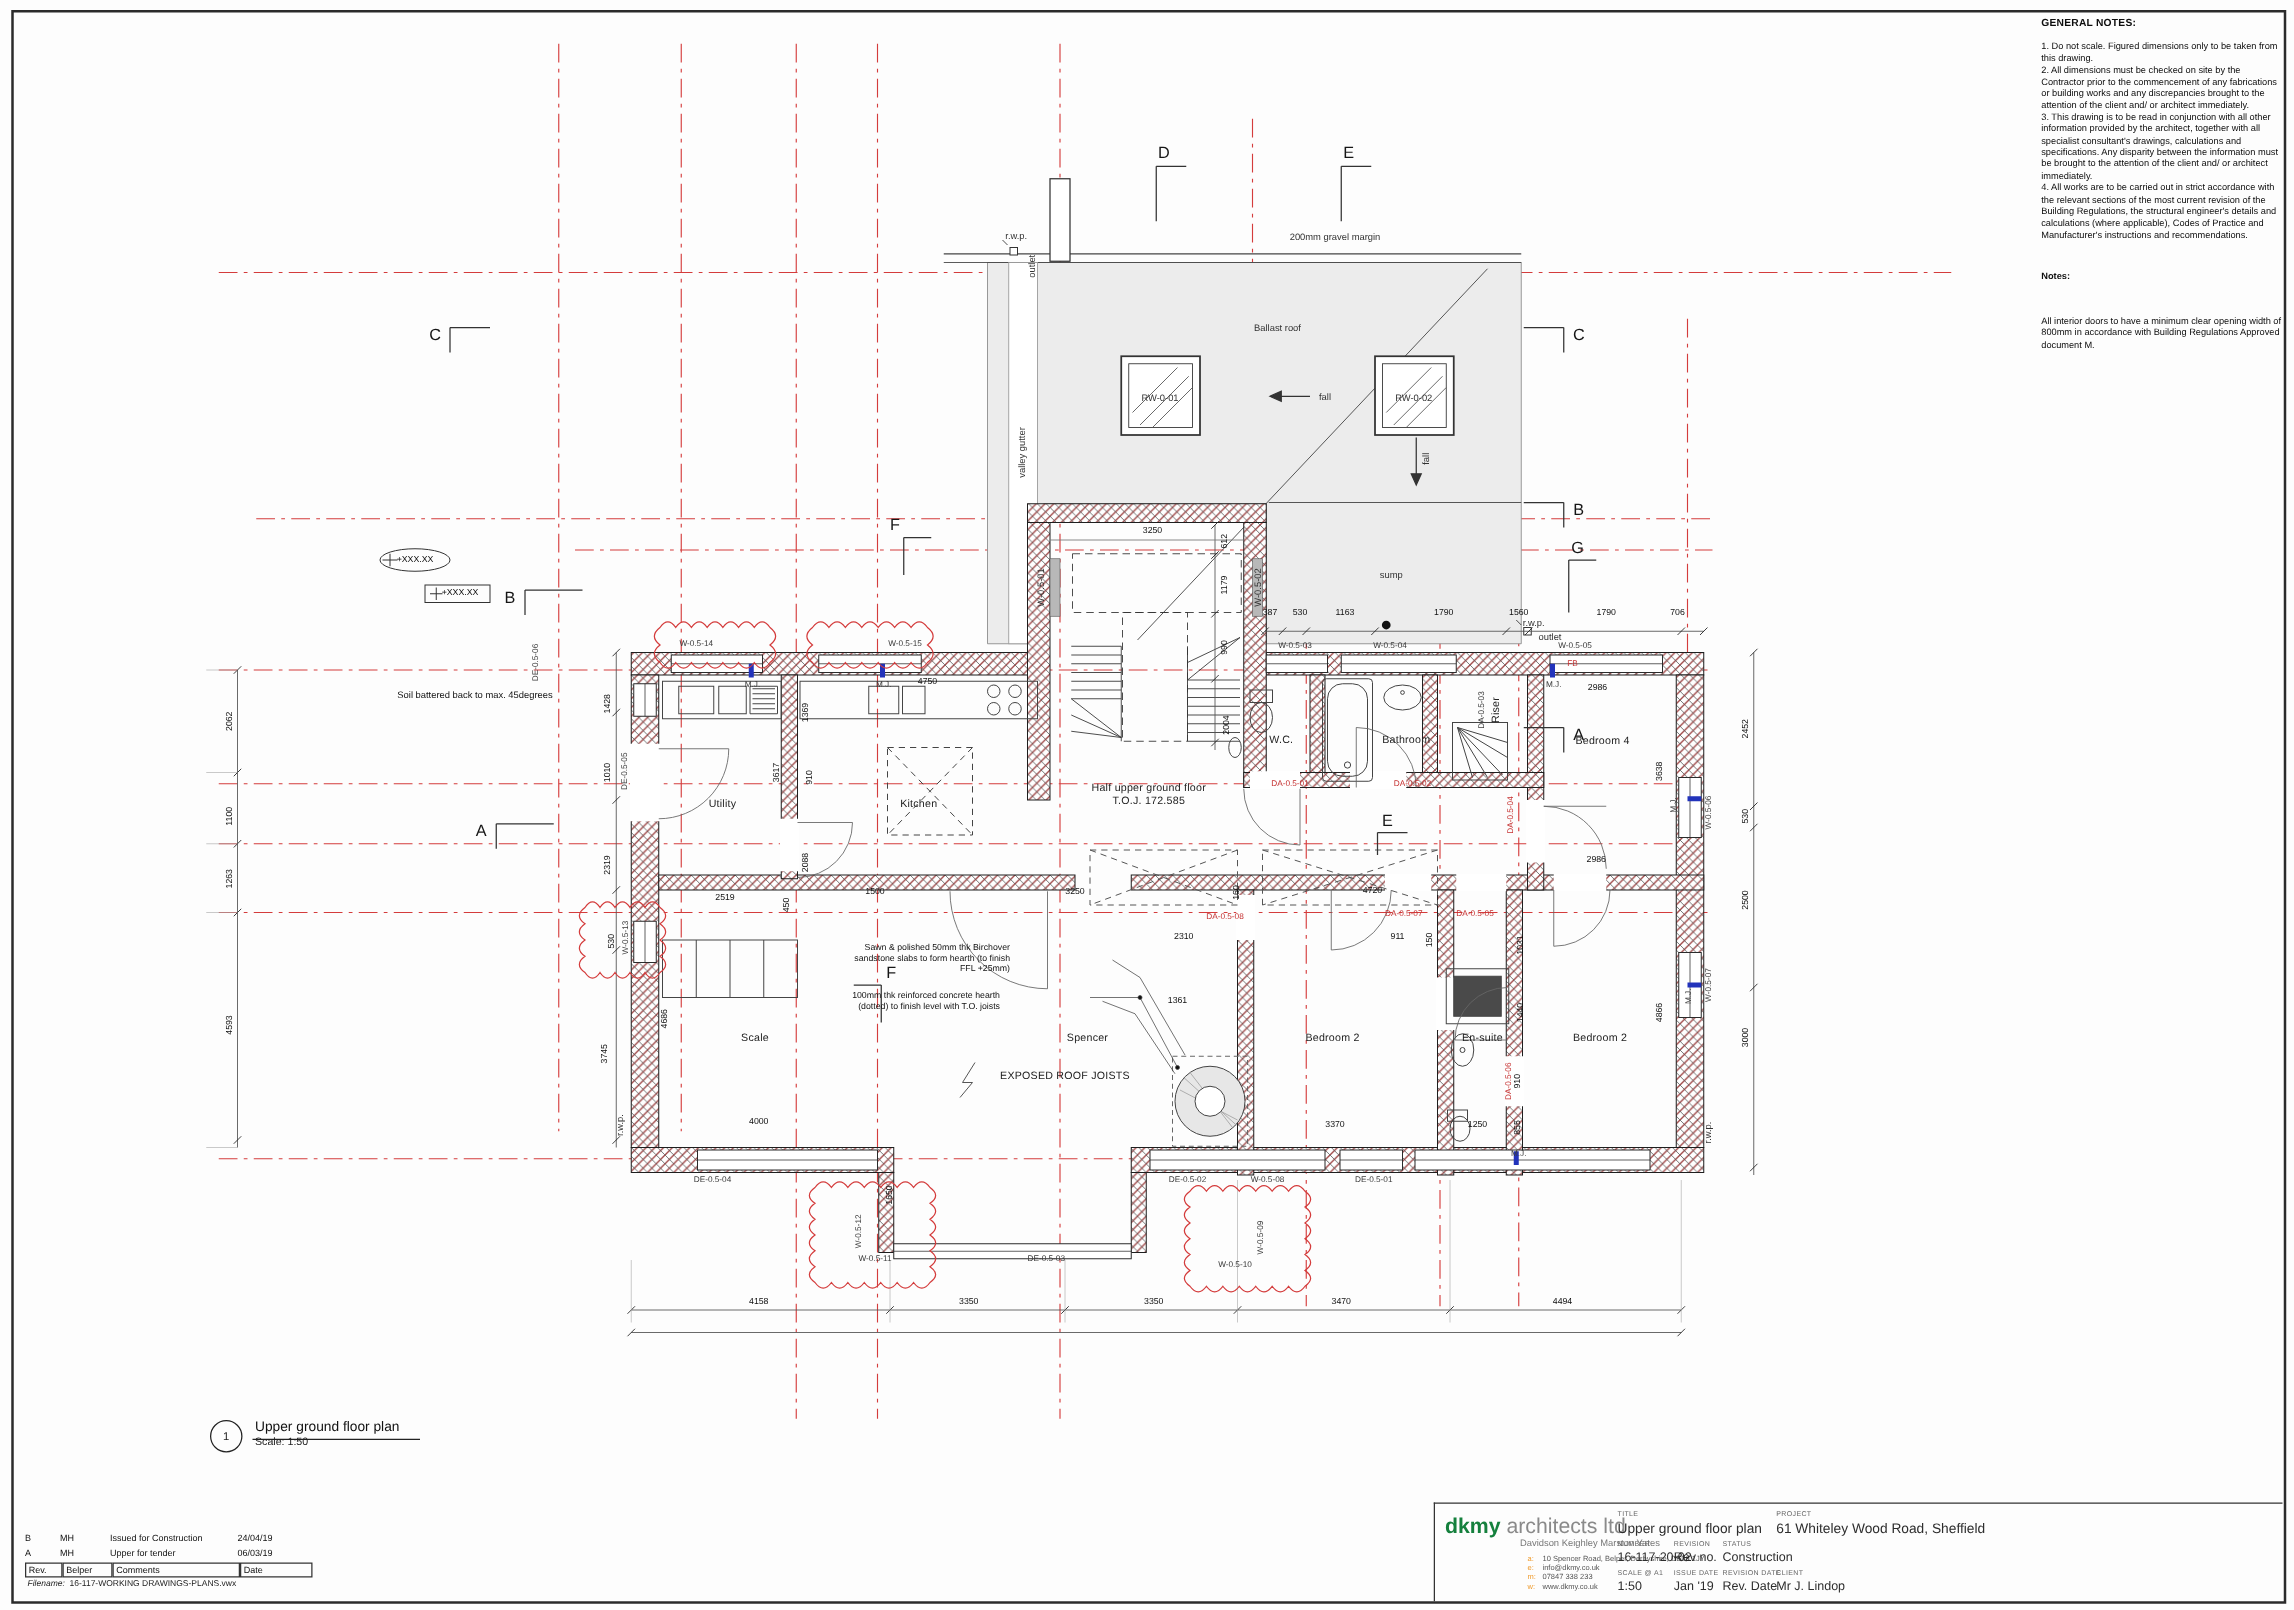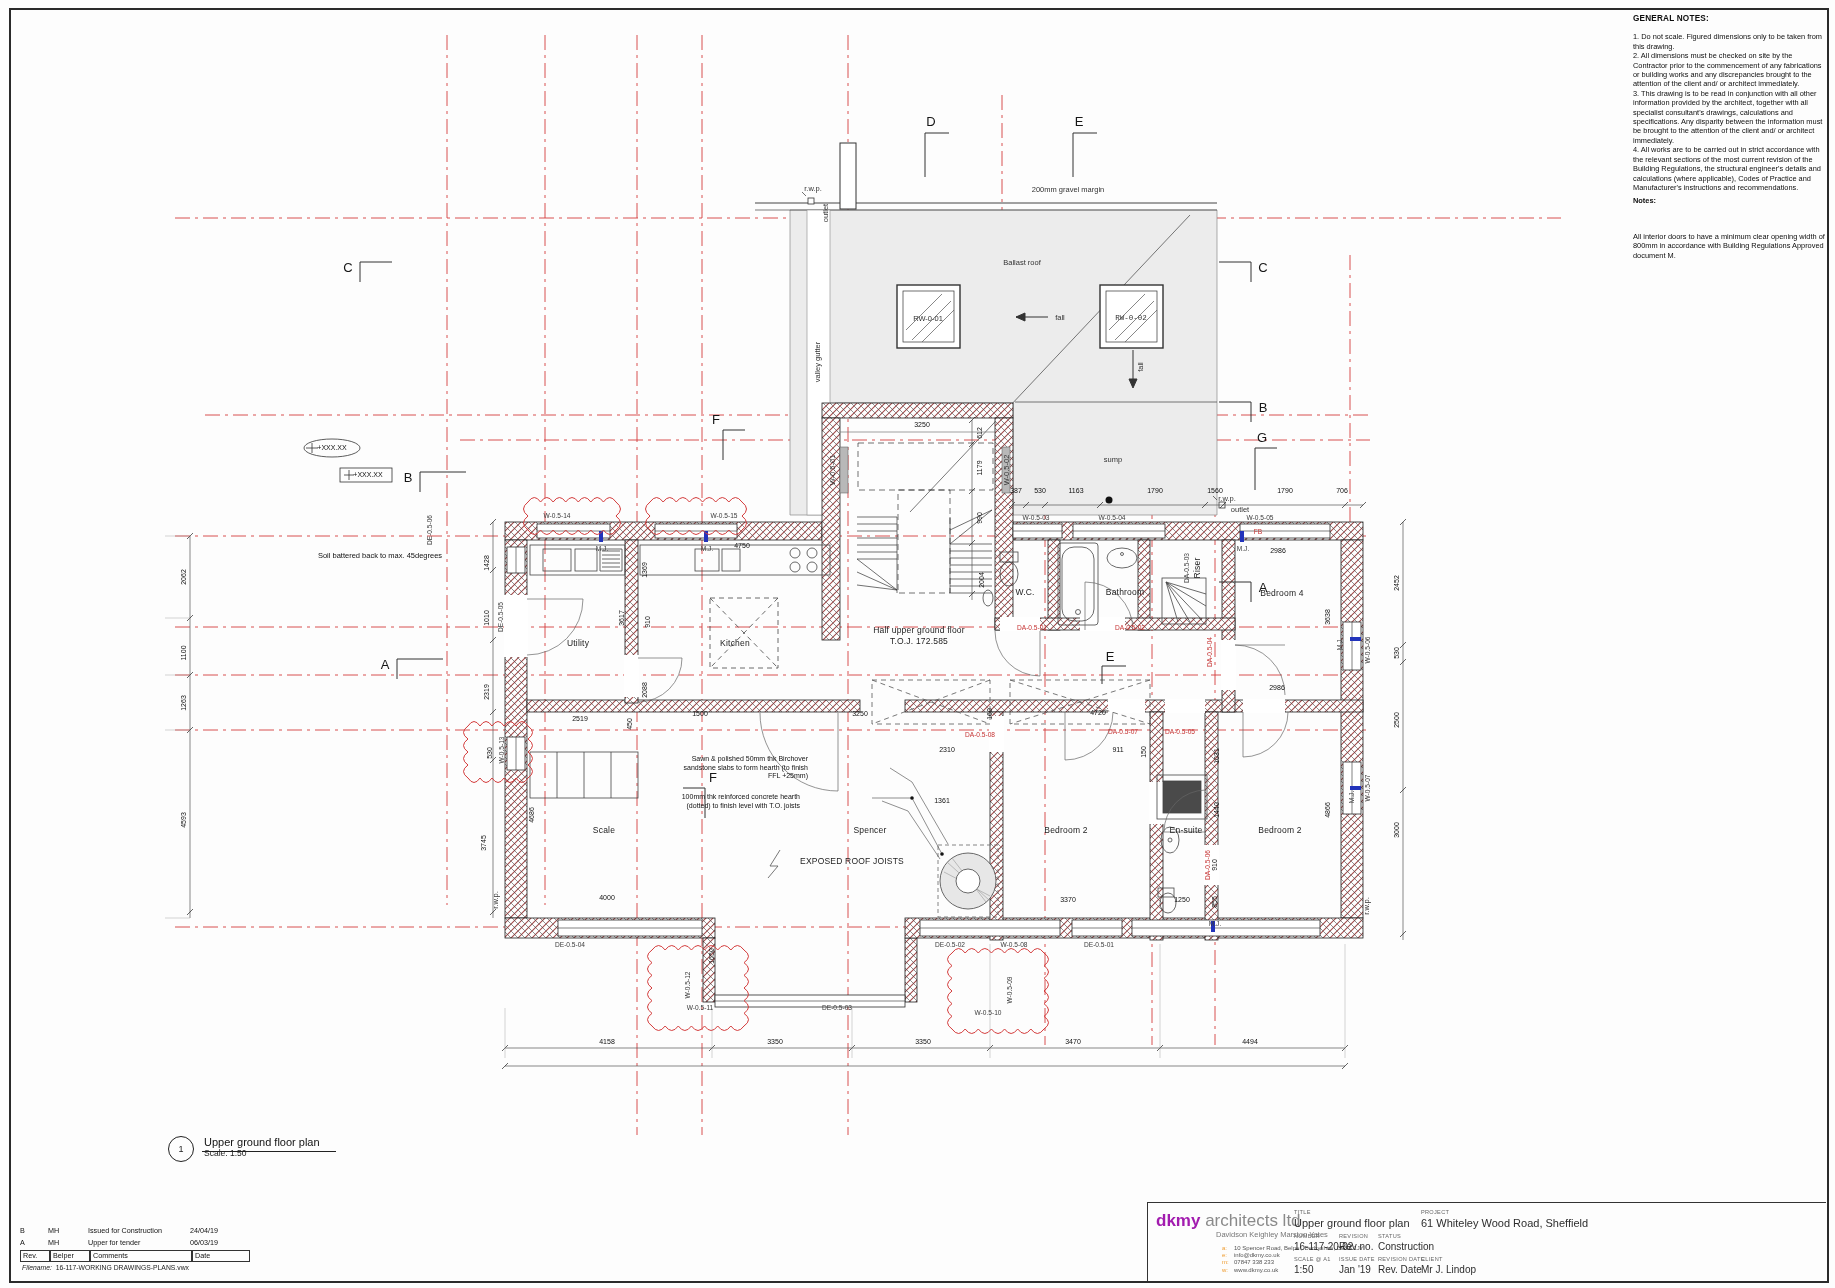--- a/index.html
+++ b/index.html
@@ -17,21 +17,21 @@
   .room{font-size:8.5px;color:#222;letter-spacing:.2px}
   .tag{font-size:6.6px;color:#3a3a3a}
   .tag.red{color:#c53131}
   .roofl{font-size:7.5px;color:#333}
   .gridletter{font-size:13px;color:#161616}
   .annot{font-size:7.5px;color:#111}
   
   .gen-notes{position:absolute;left:1633px;top:14px;width:193px;font-size:7.4px;line-height:9.4px;color:#0d0d0d;}
   .gen-notes h3{margin:0 0 9px 0;font-size:8.2px;letter-spacing:.2px}
   .gen-notes p{margin:0;white-space:pre-line}
-  .gen-notes .notes2{margin-top:4px;font-weight:bold}
+  .gen-notes .notes2{margin-top:24px;font-weight:bold}
   .gen-notes .notes-body{margin-top:26px}
   
   .plan-title{position:absolute;left:168px;top:1132px;width:230px;}
   .pt-circle{position:absolute;left:0;top:4px;width:24px;height:24px;border:1px solid #222;border-radius:50%;
      text-align:center;line-height:24px;font-size:9px;color:#222}
   .pt-text{position:absolute;left:34px;top:0;border-bottom:1.3px solid #222;padding:0 4px 1px 2px;min-width:128px}
   .pt-text .t{font-size:11px;color:#111}
   .pt-scale{position:absolute;left:36px;top:16px;font-size:8.5px;color:#222}
   
   .rev-table{position:absolute;left:20px;top:1224px;font-size:7.2px;color:#111;width:240px}
@@ -47,21 +47,21 @@
   .rev-head span:nth-child(3){width:96px}
   .rev-head span:nth-child(4){width:52px}
   .filename{position:absolute;left:22px;top:1264px;font-size:6.8px;color:#222;font-style:italic}
   .filename b{font-style:normal;font-weight:normal}
   
   .title-block{position:absolute;left:1147px;top:1202px;width:678px;height:78px;border-top:1.2px solid #333;border-left:1.2px solid #333}
   .tb-label{position:absolute;font-size:5.6px;color:#666;letter-spacing:.3px}
   .tb-value{position:absolute;font-size:10px;color:#2d2d2d}
   .tb-value.big{font-size:11px}
   .logo{position:absolute;left:8px;top:8px;font-size:17px;color:#8a8a8a}
-  .logo b{color:#a21caf;font-weight:bold}
+  .logo b{color:#15803d;font-weight:bold}
   .logo-sub{position:absolute;left:68px;top:27px;font-size:7.5px;color:#777}
   .contact{position:absolute;left:74px;top:42px;font-size:6px;line-height:7.2px;color:#555}
   .contact i{color:#ef9b2d;font-style:normal;display:inline-block;width:12px}
 </style>
 </head>
 <body>
 
 <svg class="linework" width="1835" height="1288" viewBox="0 0 1835 1288">
   <defs>
     <pattern id="hatch" width="7" height="7" patternUnits="userSpaceOnUse">
@@ -443,21 +443,21 @@
       <span class="lbl room" style="left: 870px; top: 830px;">Spencer</span>
       <span class="lbl room" style="left: 852px; top: 861px;">EXPOSED ROOF JOISTS</span>
       <span class="lbl room" style="left: 1066px; top: 830px;">Bedroom 2</span>
       <span class="lbl room" style="left: 1186px; top: 830px;">En-suite</span>
       <span class="lbl room" style="left: 1280px; top: 830px;">Bedroom 2</span>
     </div>
   <div>
       <span class="lbl roofl" style="left: 1068px; top: 190px;">200mm gravel margin</span>
       <span class="lbl roofl" style="left: 1022px; top: 263px;">Ballast roof</span>
       <span class="lbl roofl" style="left: 928px; top: 319px;">RW-0-01</span>
-      <span class="lbl roofl" style="left: 1131px; top: 319px; font-family: Liberation Mono, monospace;">RW-0-02</span>
+      <span class="lbl roofl" style="left: 1131px; top: 319px;">RW-0-02</span>
       <span class="lbl roofl" style="left: 1060px; top: 318px;">fall</span>
       <span class="lbl roofl rot" style="left: 1141px; top: 367px;">fall</span>
       <span class="lbl roofl" style="left: 1113px; top: 460px;">sump</span>
       <span class="lbl roofl rot" style="left: 818px; top: 362px;">valley gutter</span>
       <span class="lbl roofl" style="left: 813px; top: 189px;">r.w.p.</span>
       <span class="lbl roofl rot" style="left: 826px; top: 213px;">outlet</span>
       <span class="lbl roofl" style="left: 1227px; top: 499px;">r.w.p.</span>
       <span class="lbl roofl" style="left: 1240px; top: 510px;">outlet</span>
       <span class="lbl roofl rot" style="left: 496px; top: 900px;">r.w.p.</span>
       <span class="lbl roofl rot" style="left: 1367px; top: 906px;">r.w.p.</span>

